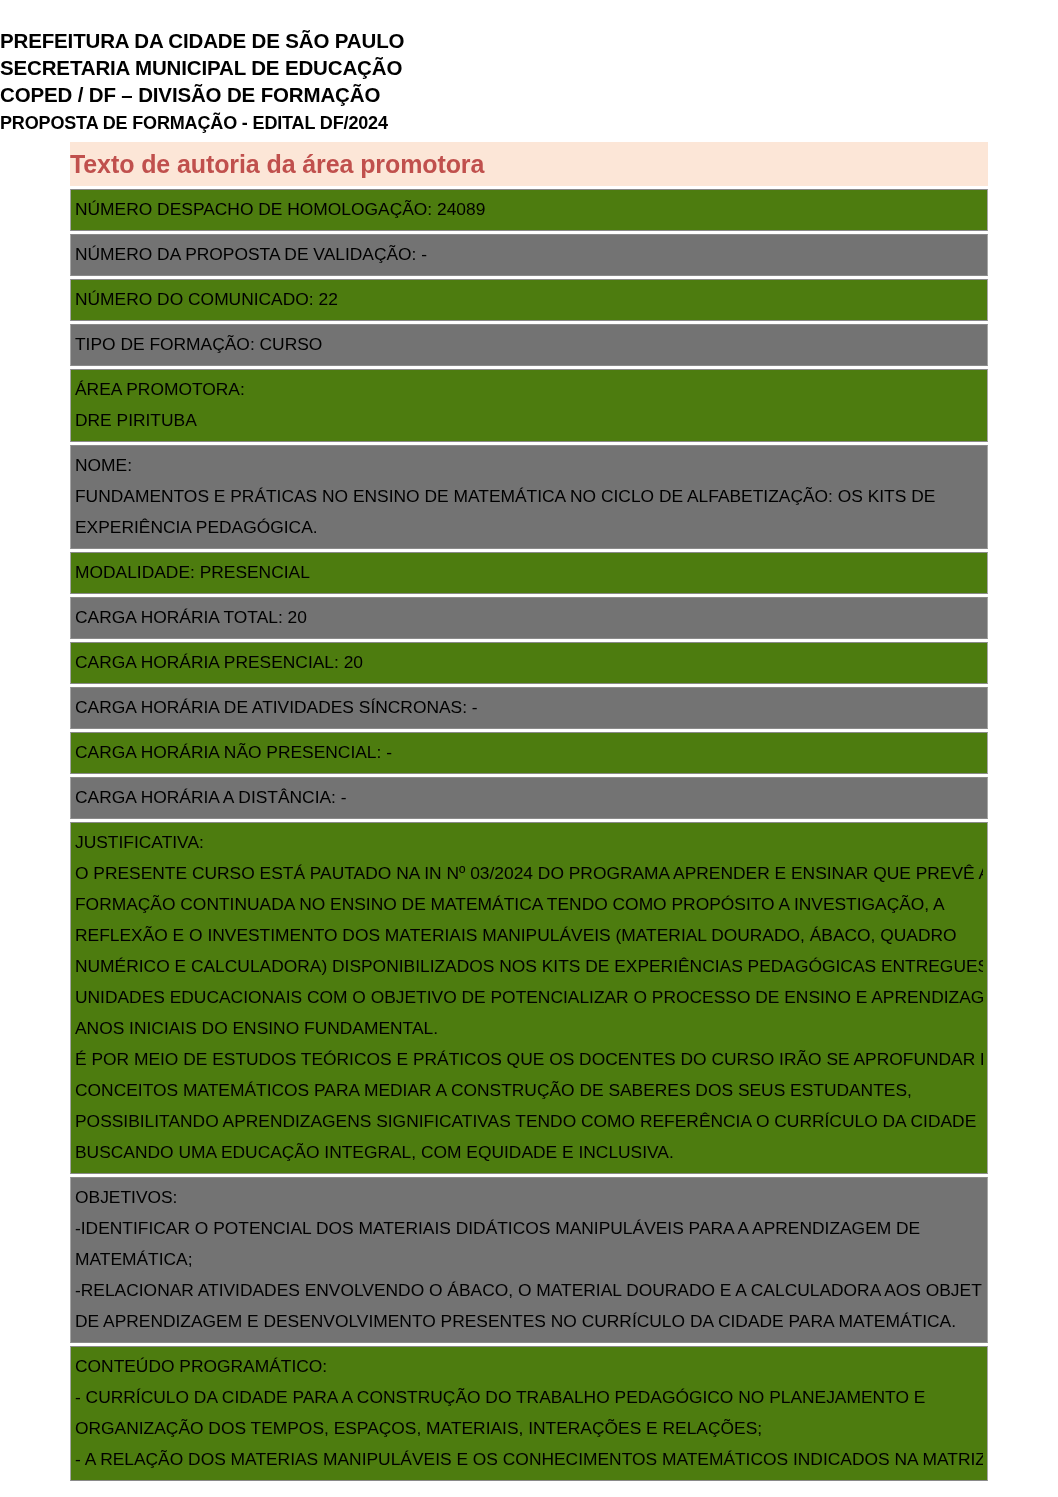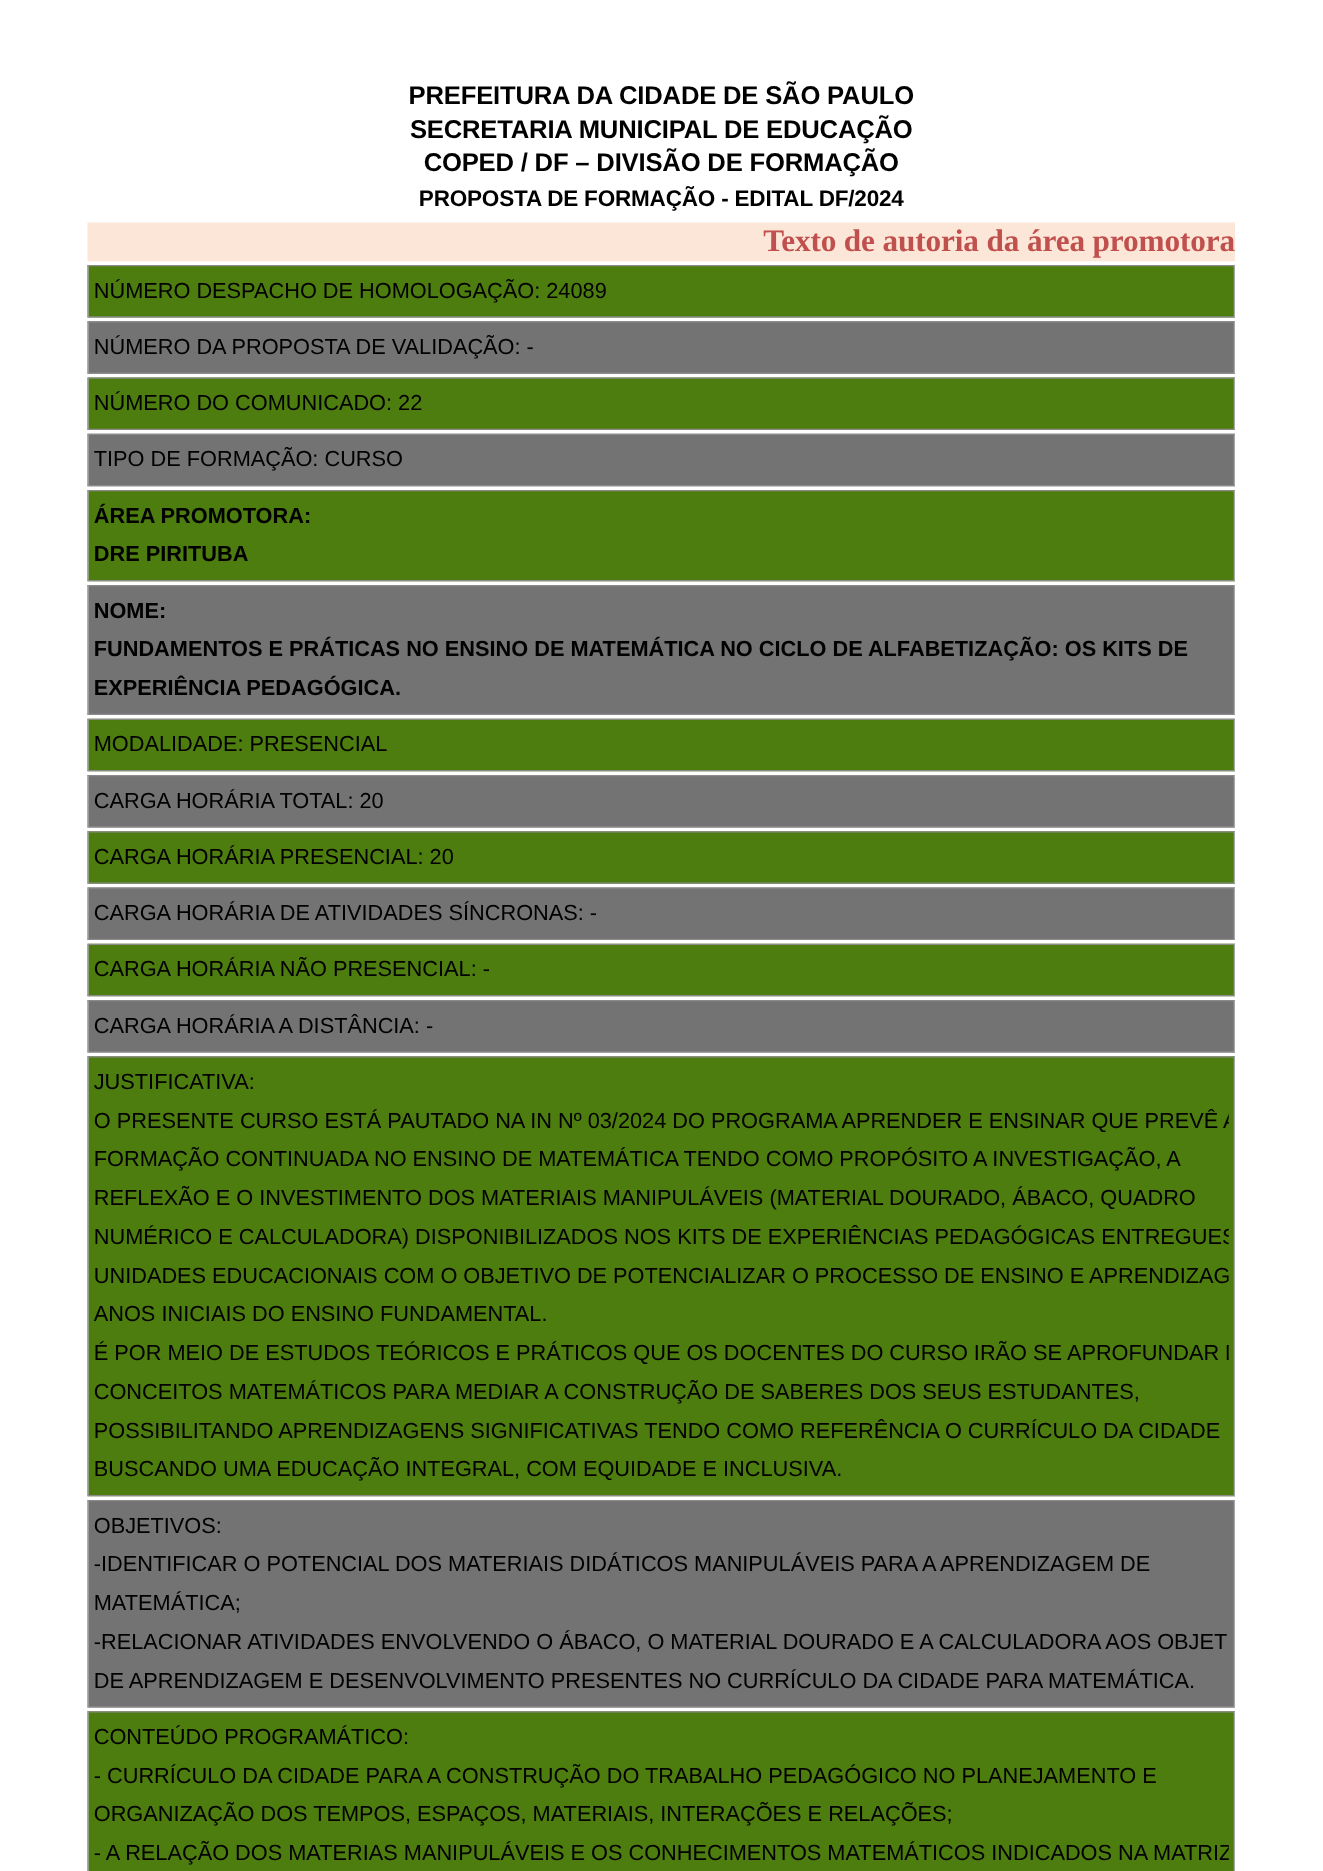--- a/index.html
+++ b/index.html
@@ -20,46 +20,45 @@
   .page {
     position: relative;
     width: 1058px;
     height: 1497px;
     box-sizing: border-box;
     padding: 0;
   }
 
   
   .doc-header {
-    padding-top: 63px;
-    text-align: center;
+    padding-top: 27px;
+    text-align: left;
   }
   .doc-header .hline {
     font-weight: bold;
     font-size: 20.5px;
     line-height: 27px;
     letter-spacing: -0.15px;
     white-space: nowrap;
   }
   .doc-header .hline.big {
     font-size: 18px;
     line-height: 29px;
     padding-top: 1px;
   }
 
   
   .title-banner {
     margin: 4px auto 0 auto;
     width: 918px;
-    height: 31px;
+    height: 44px;
     background: #FCE6D7;
     display: flex;
     align-items: center;
-    justify-content: flex-end;
-    font-family: Liberation Serif, serif;
+    justify-content: flex-start;
   }
   .title-banner .title-text {
     color: #C0504D;
     font-weight: bold;
     font-size: 25px;
     line-height: 30px;
     letter-spacing: -0.1px;
     white-space: nowrap;
   }
 
@@ -78,21 +77,21 @@
     background: #4d7c0f;
     margin-bottom: 3px;
     padding: 4px 4px 5px 4px;
     font-size: 17.4px;
     line-height: 31px;
   }
   .row.shaded {
     background: #737373;
   }
   .row.bold {
-    font-weight: bold;
+    font-weight: normal;
   }
   .row .ln {
     display: block;
     white-space: nowrap;
     overflow: hidden;
   }
   .row.block .ln {
     white-space: normal;
   }
 </style>

